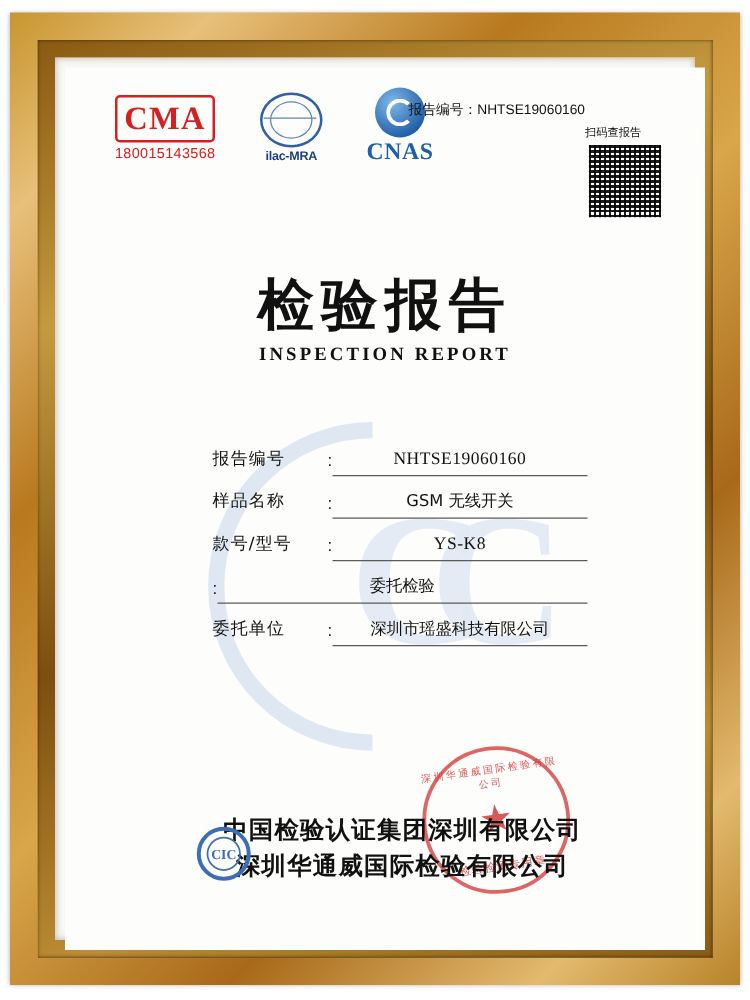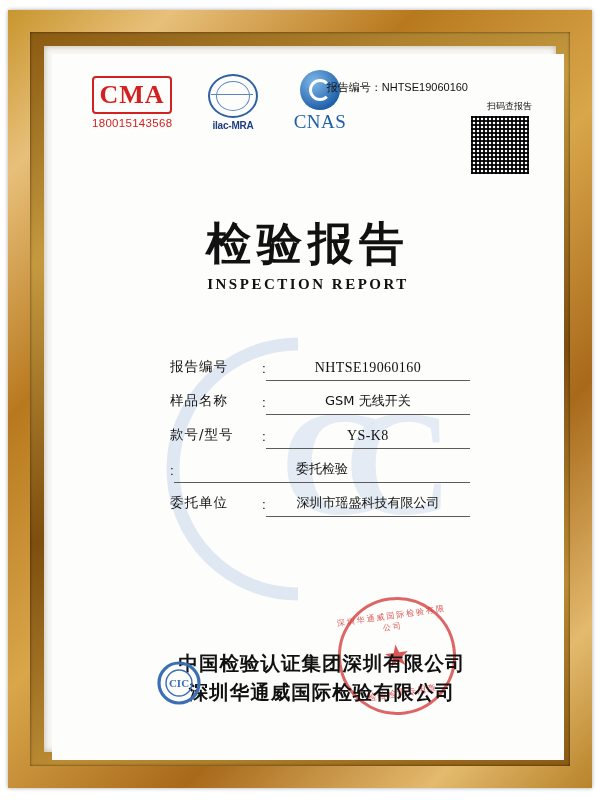--- a/index.html
+++ b/index.html
@@ -160,21 +160,21 @@
     top: 9px;
     width: 22px;
     height: 22px;
     border-radius: 50%;
     border: 3px solid #ffffff;
     border-right-color: transparent;
     box-sizing: border-box;
   }
   .cnas-word {
     font-family: "Liberation Serif", serif;
-    font-weight: normal;
+    font-weight: bold;
     font-size: 19px;
     color: #1f5fa8;
     letter-spacing: 0.5px;
     line-height: 19px;
   }
 
   .cnas-text-block {
     position: absolute;
     left: 310px;
     top: 6px;
@@ -195,21 +195,21 @@
     top: 12px;
     font-size: 11px;
     color: #111;
     white-space: nowrap;
   }
   .qr-label {
     position: absolute;
     right: 32px;
     top: 32px;
     width: 64px;
-    text-align: right;
+    text-align: left;
     font-size: 9px;
     color: #111;
   }
   .qr-box {
     width: 58px;
     height: 58px;
     margin: 2px auto 0 auto;
     background:
       repeating-linear-gradient(90deg, #1b1b1b 0 2px, #ffffff 2px 4px),
       repeating-linear-gradient(0deg, #1b1b1b 0 2px, #ffffff 2px 4px);

